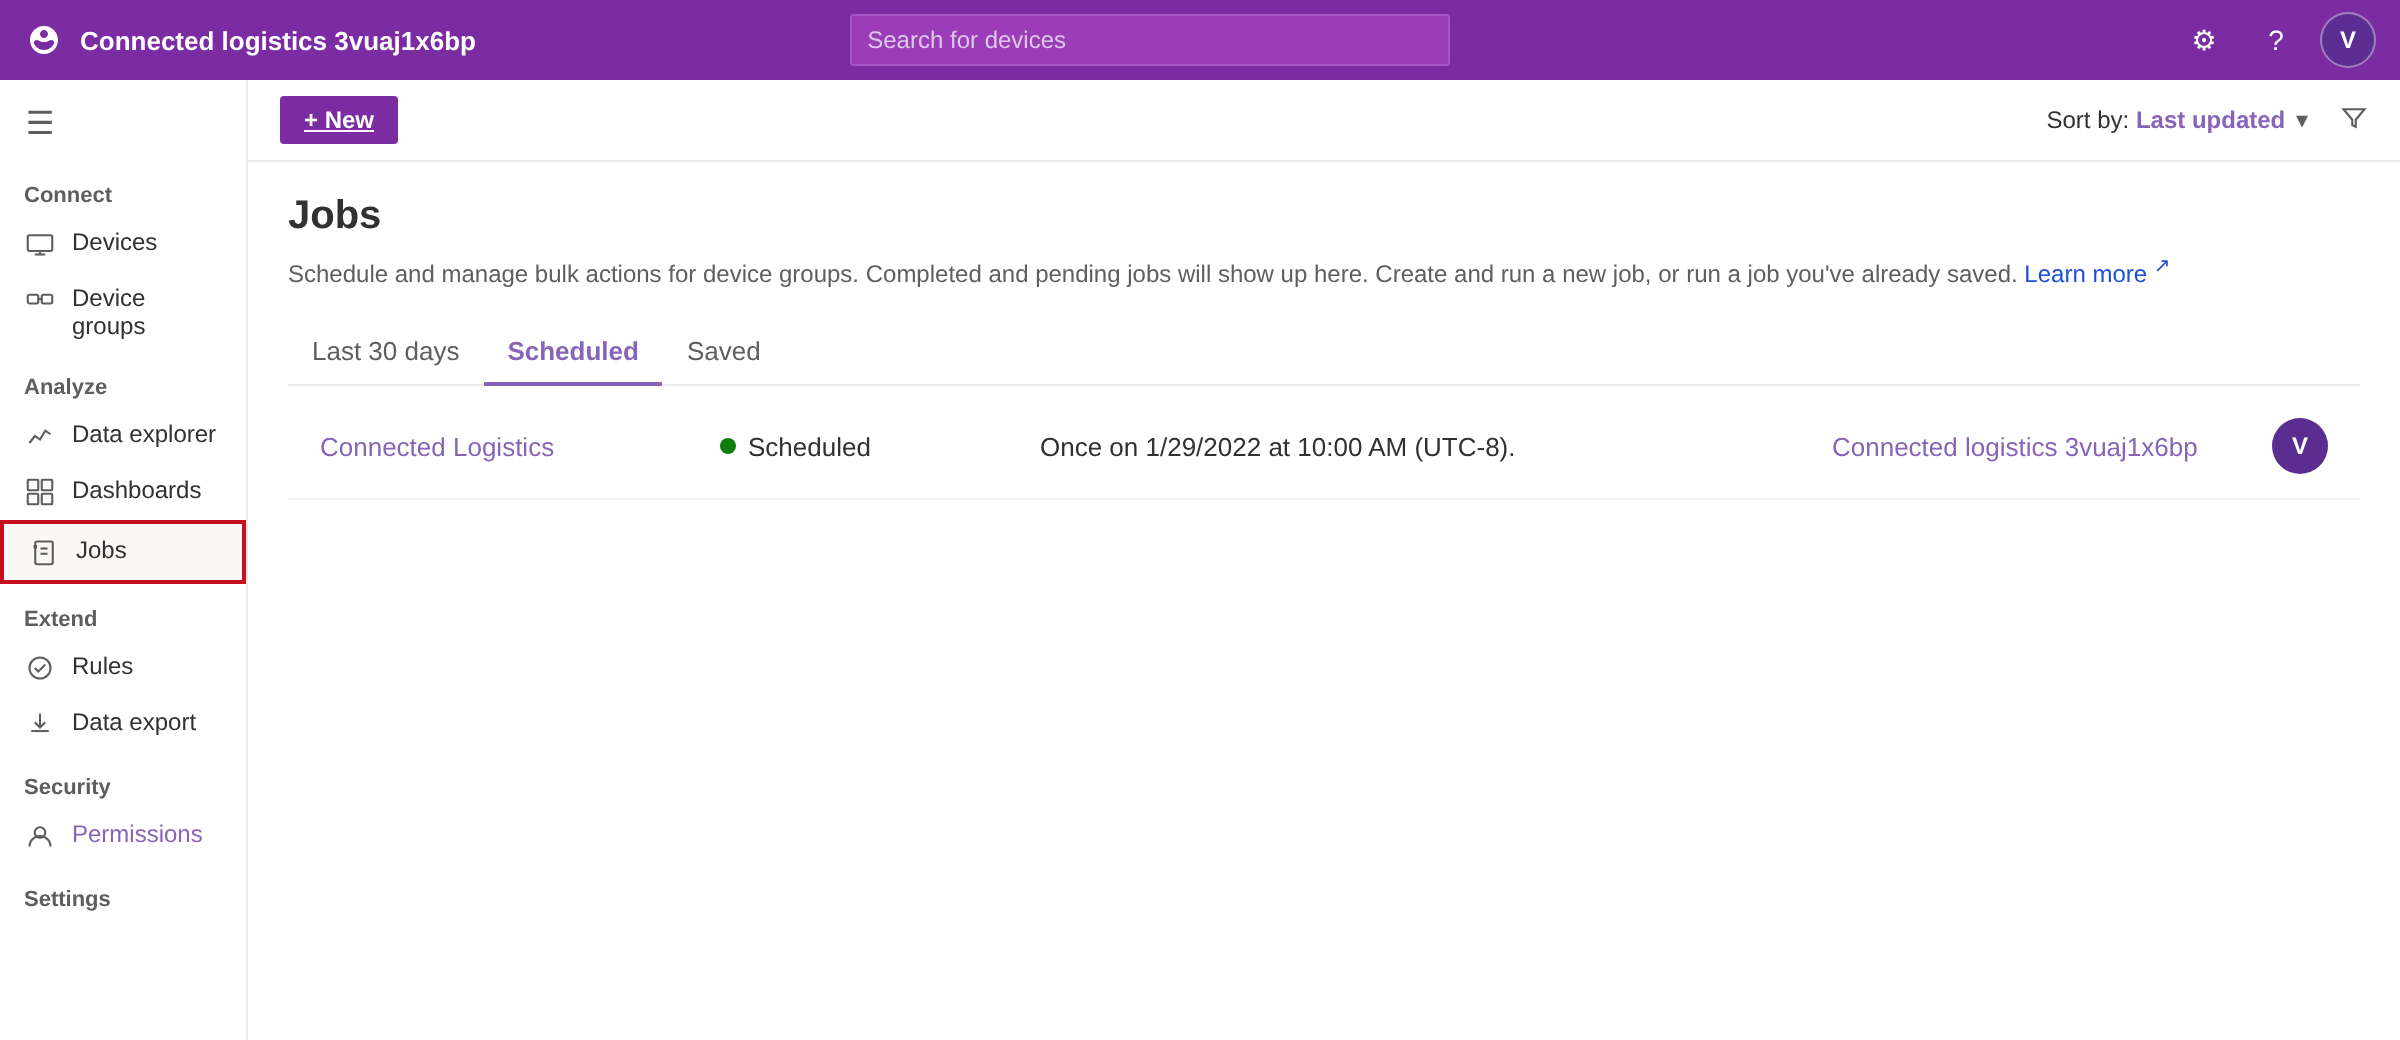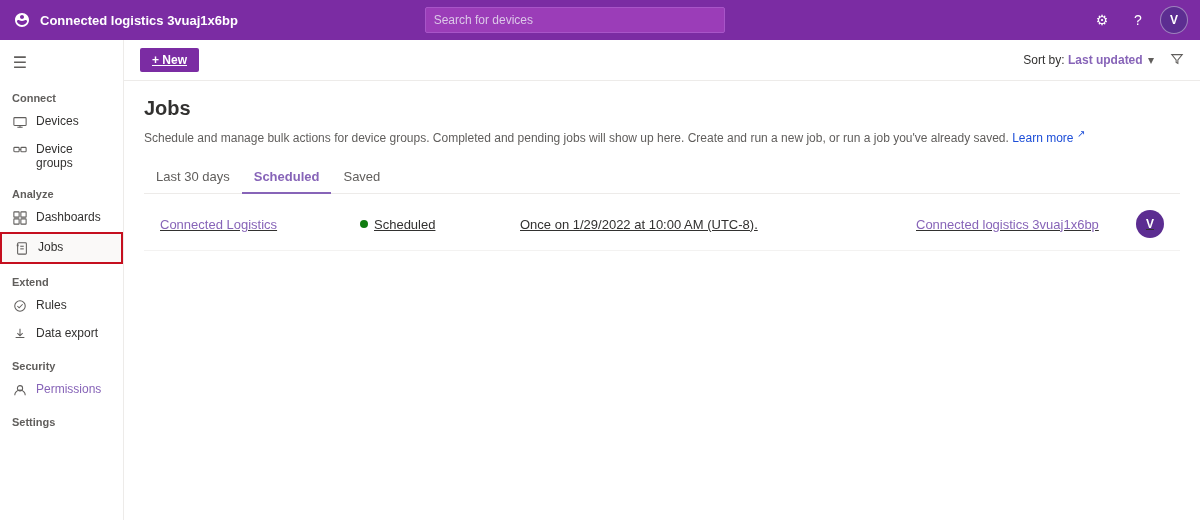--- a/index.html
+++ b/index.html
@@ -220,21 +220,20 @@
 
     
     .job-row {
       display: flex;
       align-items: center;
       padding: 12px 16px;
       border-bottom: 1px solid #f3f2f1;
       background: #fff;
       cursor: pointer;
       margin-top: 4px;
-      text-decoration: underline;
     }
     .job-name {
       color: #8764b8;
       font-size: 13px;
       font-weight: 400;
       min-width: 200px;
       flex: 0 0 200px;
     }
     .job-status {
       display: flex;
@@ -323,20 +322,28 @@
             <line x1="7" y1="7.5" x2="9" y2="7.5" stroke="#605e5c" stroke-width="1.2"></line>
           </svg>
       </div>
       <span class="sidebar-item-label">Device groups</span>
     </div>
 
     <div class="sidebar-section-label">Analyze</div>
     <div class="sidebar-item">
       <div class="sidebar-item-icon">
         <svg width="14" height="14" viewBox="0 0 16 16" fill="none">
+            <polyline points="2,12 5,8 8,10 11,5 14,7" stroke="#605e5c" stroke-width="1.2" fill="none"></polyline>
+          </svg>
+      </div>
+      <span class="sidebar-item-label">Data explorer</span>
+    </div>
+    <div class="sidebar-item">
+      <div class="sidebar-item-icon">
+        <svg width="14" height="14" viewBox="0 0 16 16" fill="none">
             <rect x="1" y="1" width="6" height="6" rx="0.5" stroke="#605e5c" stroke-width="1.2"></rect>
             <rect x="9" y="1" width="6" height="6" rx="0.5" stroke="#605e5c" stroke-width="1.2"></rect>
             <rect x="1" y="9" width="6" height="6" rx="0.5" stroke="#605e5c" stroke-width="1.2"></rect>
             <rect x="9" y="9" width="6" height="6" rx="0.5" stroke="#605e5c" stroke-width="1.2"></rect>
           </svg>
       </div>
       <span class="sidebar-item-label">Dashboards</span>
     </div>
 
     <div class="sidebar-item jobs-active">

